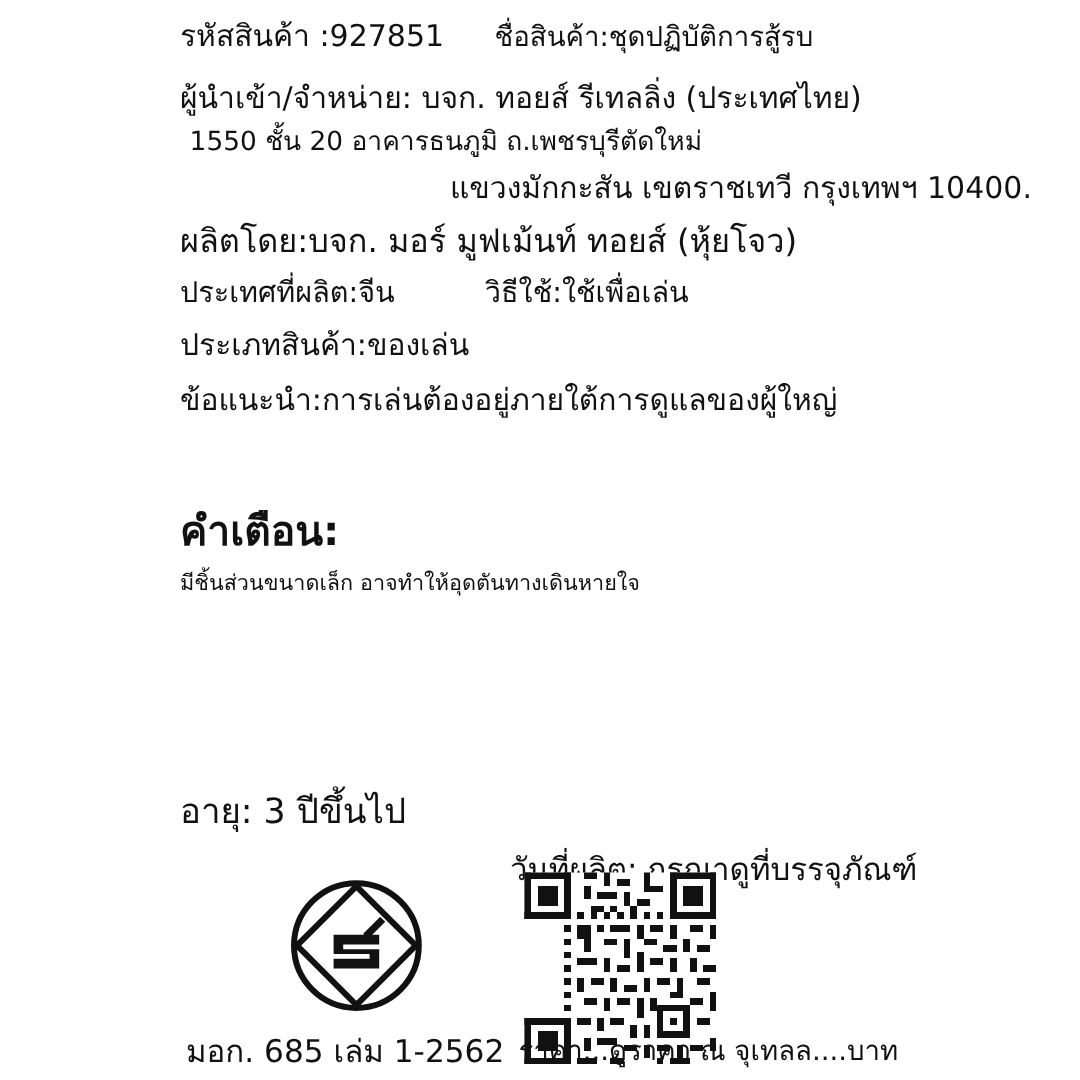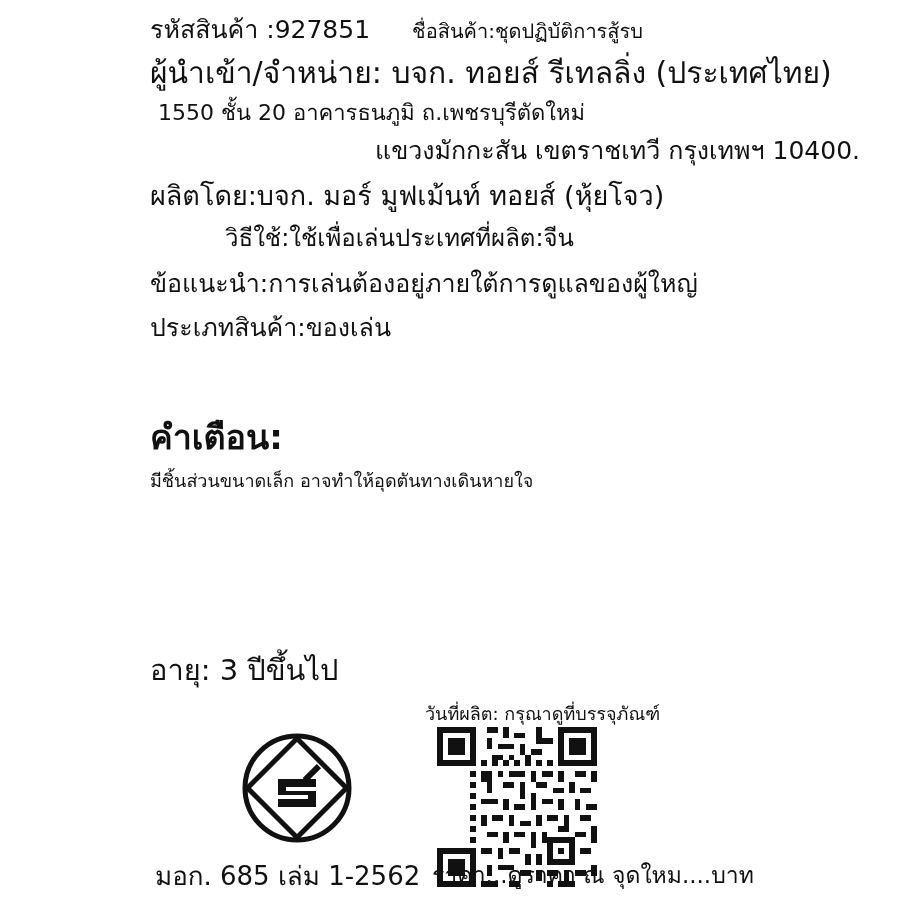--- a/index.html
+++ b/index.html
@@ -35,28 +35,28 @@
   .row-top {
     display: flex;
     align-items: baseline;
     padding-left: 110px;
     margin-top: 4px;
   }
   .code-text {
     font-size: 25px;
   }
   .name-text {
-    font-size: 20px;
+    font-size: 23px;
     margin-left: 42px;
   }
 
   .importer {
-    font-size: 30px;
-    padding-left: 110px;
-    margin-top: 8px;
+    font-size: 25px;
+    padding-left: 110px;
+    margin-top: 20px;
   }
   .addr1 {
     font-size: 22px;
     padding-left: 118px;
     margin-top: 7px;
   }
   .addr2 {
     font-size: 25px;
     padding-left: 118px;
     margin-top: 7px;
@@ -101,21 +101,21 @@
     margin-top: 10px;
   }
 
   
   .age-text {
     font-size: 29px;
     padding-left: 110px;
     margin-top: 160px;
   }
   .mfg-date {
-    font-size: 18px;
+    font-size: 26px;
     padding-left: 385px;
     margin-top: 13px;
   }
 
   
   .bottom-area {
     position: absolute;
     left: 0;
     top: 715px;
     width: 900px;
@@ -164,26 +164,26 @@
     <span class="line code-text">รหัสสินค้า :927851</span>
     <span class="line name-text">ชื่อสินค้า:ชุดปฏิบัติการสู้รบ</span>
   </div>
 
   <span class="line importer">ผู้นำเข้า/จำหน่าย: บจก. ทอยส์ รีเทลลิ่ง (ประเทศไทย)</span>
   <span class="line addr1">1550 ชั้น 20 อาคารธนภูมิ ถ.เพชรบุรีตัดใหม่</span>
   <span class="line addr2">แขวงมักกะสัน เขตราชเทวี กรุงเทพฯ 10400.</span>
   <span class="line maker">ผลิตโดย:บจก. มอร์ มูฟเม้นท์ ทอยส์ (หุ้ยโจว)</span>
 
   <div class="row-origin">
+    <span class="line origin-text">ประเทศที่ผลิต:จีน</span>
     <span class="line usage-text">วิธีใช้:ใช้เพื่อเล่น</span>
-    <span class="line origin-text">ประเทศที่ผลิต:จีน</span>
   </div>
 
+  <span class="line type-text">ประเภทสินค้า:ของเล่น</span>
   <span class="line advice-text">ข้อแนะนำ:การเล่นต้องอยู่ภายใต้การดูแลของผู้ใหญ่</span>
-  <span class="line type-text">ประเภทสินค้า:ของเล่น</span>
 
   <span class="line warning-title">คำเตือน:</span>
   <span class="line warning-body">มีชิ้นส่วนขนาดเล็ก อาจทำให้อุดตันทางเดินหายใจ</span>
 
   <span class="line age-text">อายุ: 3 ปีขึ้นไป</span>
   <span class="line mfg-date">วันที่ผลิต: กรุณาดูที่บรรจุภัณฑ์</span>
 
 </div>
 
 <div class="bottom-area">
@@ -309,15 +309,15 @@
         <rect x="25" y="26" width="2" height="1"></rect>
           <rect x="28" y="25" width="1" height="2"></rect>
         <rect x="8" y="28" width="3" height="1"></rect>
           <rect x="13" y="28" width="2" height="1"></rect>
         <rect x="20" y="28" width="1" height="1"></rect>
           <rect x="22" y="28" width="3" height="1"></rect>
       </g>
     </svg>
   </div>
 
-  <span class="price-text">ราคา...ดูราคา ณ จุดใหม....บาท</span>
+  <span class="price-text">ราคา...ดูราคา ณ จุเทลล....บาท</span>
 
 </div>
 
 </body></html>

